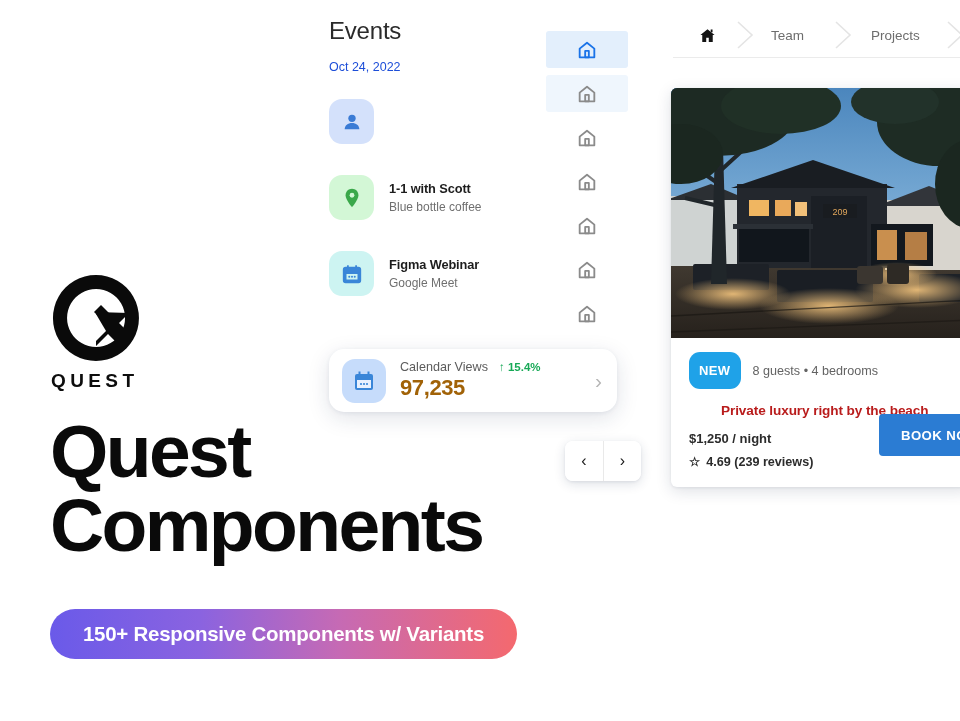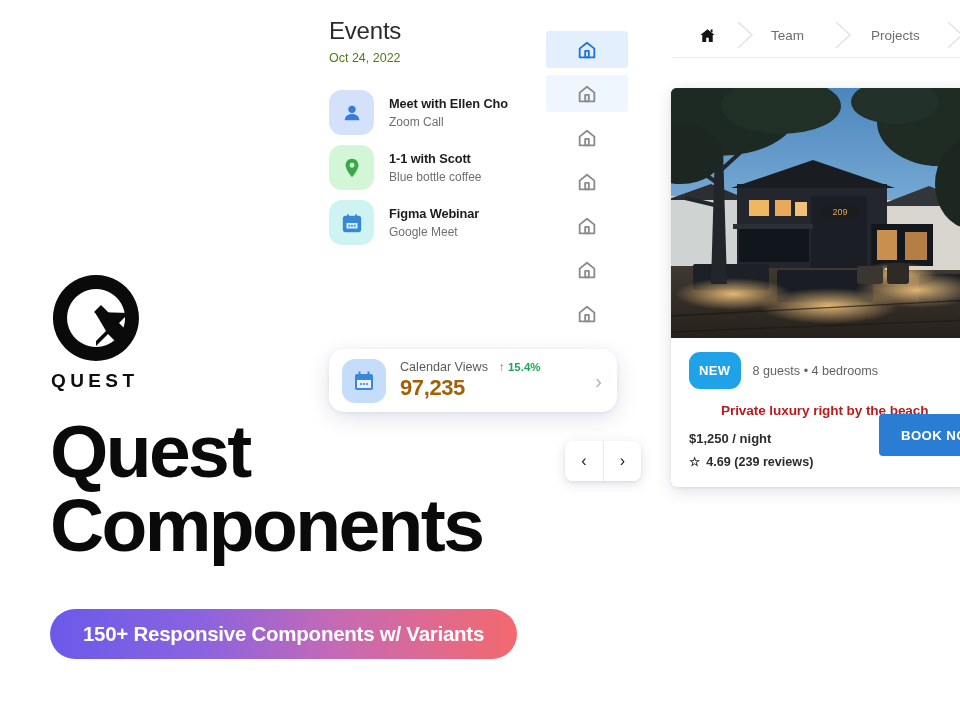--- a/index.html
+++ b/index.html
@@ -72,27 +72,27 @@
     width: 215px;
   }
   .events-title {
     font-size: 24px;
     color: #2b2b2b;
     letter-spacing: -0.2px;
     line-height: 1.1;
   }
   .events-date {
     font-size: 12.5px;
-    color: #4d7c0f;
-    margin-top: 7px;
+    color: #1d4ed8;
+    margin-top: 16px;
   }
   .event-row {
     display: flex;
     align-items: center;
-    margin-top: 10px;
+    margin-top: 31px;
   }
   .event-row.first { margin-top: 25px; }
   .ev-icon {
     width: 45px;
     height: 45px;
     border-radius: 13px;
     flex: 0 0 45px;
     display: flex;
     align-items: center;
     justify-content: center;
@@ -323,24 +323,20 @@
   <div class="events">
     <div class="events-title">Events</div>
     <div class="events-date">Oct 24, 2022</div>
 
     <div class="event-row first">
       <div class="ev-icon person">
         <svg width="22" height="22" viewBox="0 0 24 24" fill="#3a7bd5">
           <circle cx="12" cy="8" r="4"></circle>
           <path d="M4 20c0-4.4 3.6-7 8-7s8 2.6 8 7z"></path>
         </svg>
-      </div>
-      <div class="ev-text">
-        <div class="ev-title">Meet with Ellen Cho</div>
-        <div class="ev-sub">Zoom Call</div>
       </div>
     </div>
 
     <div class="event-row">
       <div class="ev-icon pin">
         <svg width="22" height="22" viewBox="0 0 24 24" fill="#3aa84a">
           <path d="M12 2c-3.9 0-7 3.1-7 7 0 5.2 7 13 7 13s7-7.8 7-13c0-3.9-3.1-7-7-7z"></path>
           <circle cx="12" cy="9" r="2.6" fill="#d3f7d6"></circle>
         </svg>
       </div>

